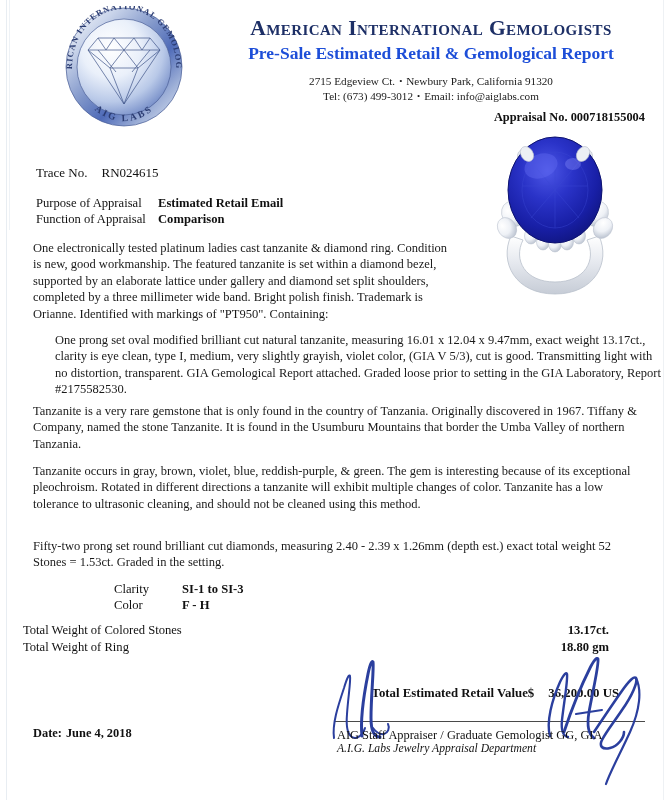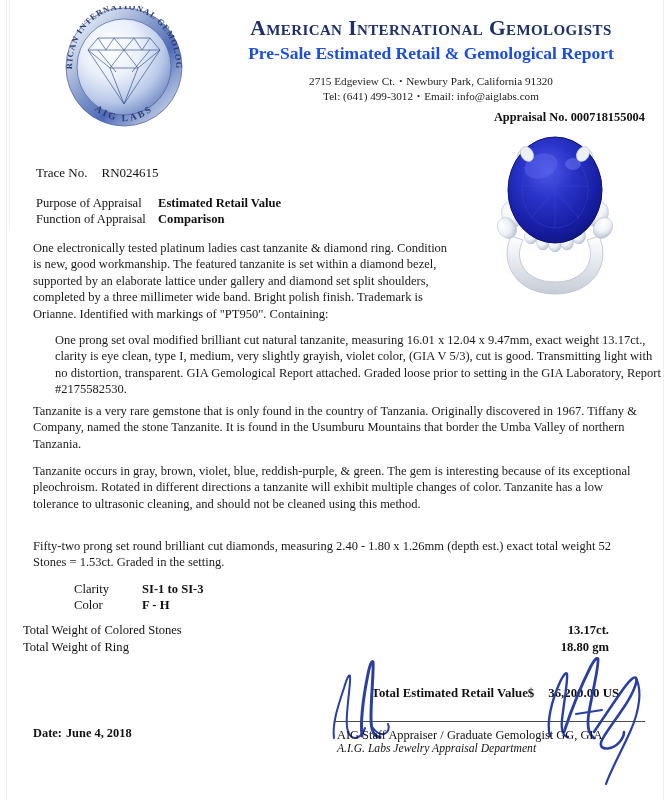--- a/index.html
+++ b/index.html
@@ -56,21 +56,21 @@
   .para{position:absolute;font-size:12.5px;line-height:16.4px;color:#1a1a1a;text-align:left;}
   .p1{left:33px;top:240px;width:420px;}
   .p2{left:33px;top:332px;width:612px;margin-left:22px;}
   .p3{left:33px;top:403px;width:612px;}
   .p4{left:33px;top:463px;width:612px;}
   .p5{left:33px;top:538px;width:612px;}
 
   
   .grades{position:absolute;left:74px;top:581px;font-size:12.6px;line-height:16.3px;}
   .grade-row{display:flex;white-space:nowrap;}
-  .grade-row .g-lbl{width:58px;}
+  .grade-row .g-lbl{width:58px;margin-left:40px;}
   .grade-row .g-val{font-weight:700;padding-left:10px;}
 
   
   .totals{position:absolute;left:23px;top:622px;width:586px;font-size:12.6px;line-height:16.6px;}
   .tot-row{display:flex;justify-content:space-between;white-space:nowrap;}
   .tot-row .t-lbl{}
   .tot-row .t-val{font-weight:700;}
 
   .grand{position:absolute;left:33px;top:686px;width:586px;font-size:12.8px;font-weight:700;}
   .grand-inner{display:flex;justify-content:flex-end;white-space:nowrap;align-items:baseline;}
@@ -141,21 +141,21 @@
   </div>
 
   <div class="hdr">
     <div class="co-name">American International Gemologists</div>
     <div class="report-title">Pre-Sale Estimated Retail &amp; Gemological Report</div>
     <div class="addr">
       <div>
         <span>2715 Edgeview Ct.</span><span class="sep">•</span><span>Newbury Park, California 91320</span>
       </div>
       <div>
-        <span>Tel: (641) 499-3012</span><span class="sep">•</span><span>Email: info@aiglabs.com</span>
+        <span>Tel: (673) 499-3012</span><span class="sep">•</span><span>Email: info@aiglabs.com</span>
       </div>
     </div>
   </div>
 
   <div class="appraisal-no">Appraisal No. 000718155004</div>
 
   <div class="ring-photo">
     <svg width="200" height="178" viewBox="0 0 200 178">
       <defs>
         <radialGradient id="gemG" cx="42%" cy="32%" r="72%">
@@ -224,33 +224,33 @@
     </svg>
   </div>
 
   <div class="trace">
     <span>Trace No.</span><span class="tno">RN024615</span>
   </div>
 
   <div class="purpose-blk">
     <div class="purpose-row">
       <span class="lbl">Purpose of Appraisal</span>
-      <span class="val">Estimated Retail Value</span>
+      <span class="val">Estimated Retail Email</span>
     </div>
     <div class="purpose-row">
       <span class="lbl">Function of Appraisal</span>
       <span class="val">Comparison</span>
     </div>
   </div>
 
   <div class="para p1">One electronically tested platinum ladies cast tanzanite &amp; diamond ring. Condition is new, good workmanship.  The featured tanzanite is set within a diamond bezel, supported by an elaborate lattice under gallery and diamond set split shoulders, completed by a three millimeter wide band. Bright polish finish.  Trademark is Orianne.  Identified with markings of "PT950".  Containing:</div>
   <div class="para p2">One prong set oval modified brilliant cut natural tanzanite, measuring 16.01 x 12.04 x 9.47mm,  exact weight 13.17ct., clarity is eye clean, type I, medium, very slightly grayish, violet color, (GIA V 5/3), cut is good.    Transmitting light with no distortion, transparent. GIA Gemological Report attached. Graded loose prior to setting in the GIA Laboratory, Report #2175582530.</div>
   <div class="para p3">Tanzanite is a very rare gemstone that is only found in the country of Tanzania. Originally discovered in 1967. Tiffany &amp; Company, named the stone Tanzanite. It is found in the Usumburu Mountains that border the Umba Valley of northern Tanzania.</div>
   <div class="para p4">Tanzanite occurs in gray, brown, violet, blue, reddish-purple, &amp; green. The gem is interesting because of its exceptional pleochroism. Rotated in different directions a tanzanite will exhibit multiple changes of color. Tanzanite has a low tolerance to ultrasonic cleaning, and should not be cleaned using this method.</div>
-  <div class="para p5">Fifty-two prong set round brilliant cut diamonds, measuring 2.40 - 1.80 x 1.26mm (depth est.) exact total weight 52 Stones = 1.53ct.  Graded in the setting.</div>
+  <div class="para p5">Fifty-two prong set round brilliant cut diamonds, measuring 2.40 - 2.39 x 1.26mm (depth est.) exact total weight 52 Stones = 1.53ct.  Graded in the setting.</div>
 
   <div class="grades">
     <div class="grade-row">
       <span class="g-lbl">Clarity</span>
       <span class="g-val">SI-1 to SI-3</span>
     </div>
     <div class="grade-row">
       <span class="g-lbl">Color</span>
       <span class="g-val">F - H</span>
     </div>

